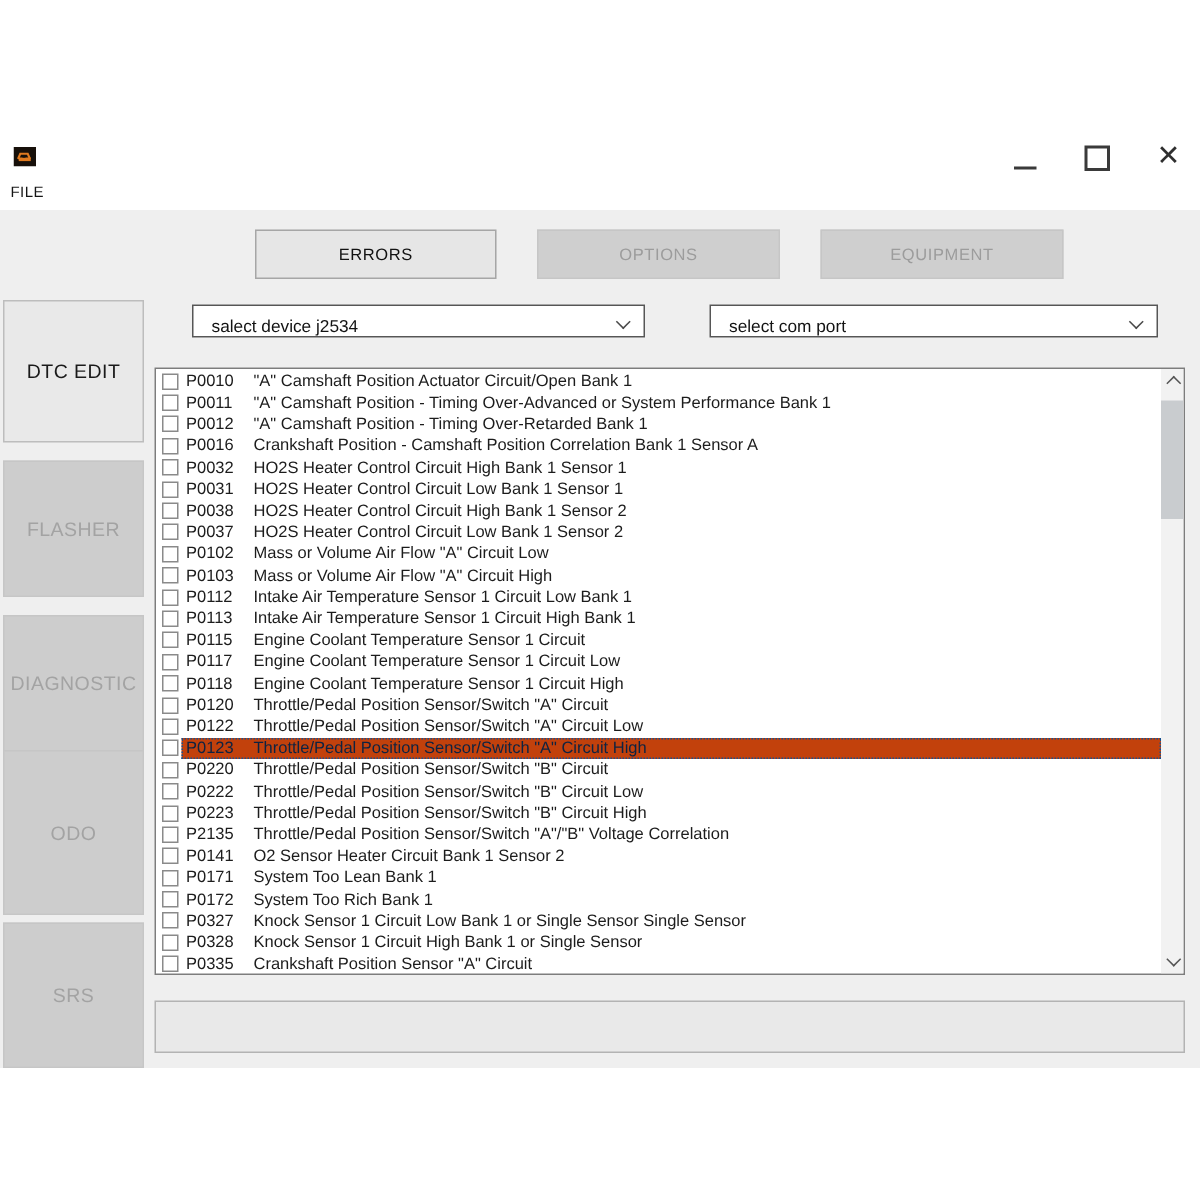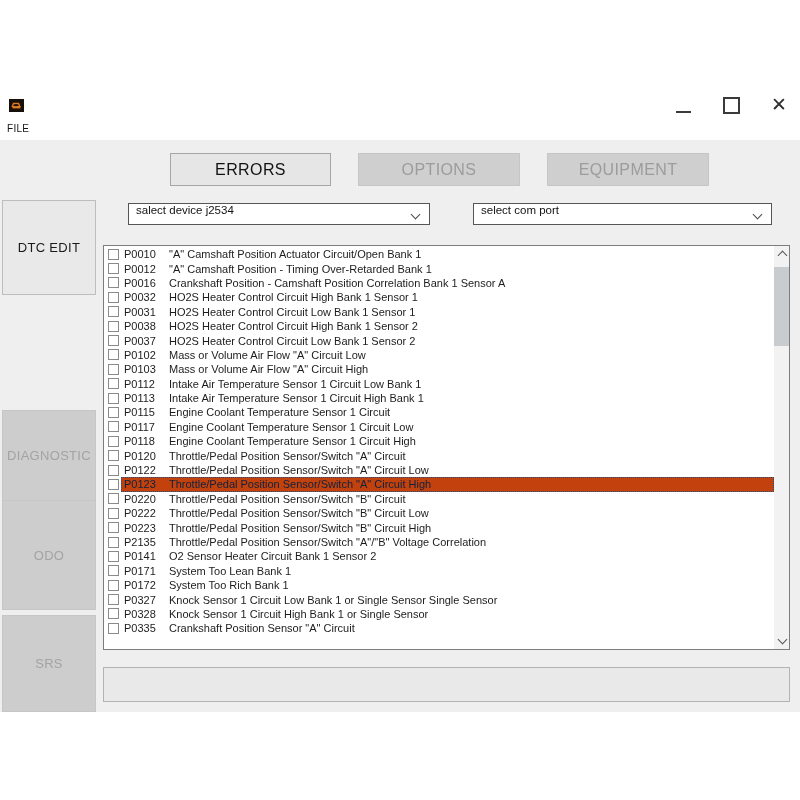--- a/index.html
+++ b/index.html
@@ -19,32 +19,32 @@
   .btn-close{
     position:absolute;left:768px;top:93px;width:22px;height:24px;
     font-size:19px;color:#2f2f2f;line-height:24px;text-align:center;
   }
   
   .panel{position:absolute;left:0;top:140px;width:800px;height:572px;background:#efefef;}
   
   .tab{
     position:absolute;top:13px;height:33px;box-sizing:border-box;
     display:flex;align-items:center;justify-content:center;
-    font-size:16px;letter-spacing:.4px;
+    font-size:11px;letter-spacing:.4px;
   }
   .tab.active{background:#e6e6e6;border:1px solid #a6a6a6;color:#121212;}
   .tab.disabled{background:#cfcfcf;border:1px solid #c6c6c6;color:#9c9c9c;}
   .tab-errors{left:170px;width:161px;}
   .tab-options{left:358px;width:162px;}
   .tab-equipment{left:547px;width:162px;}
   
   .dd{
     position:absolute;top:63px;height:22px;background:#ffffff;border:1px solid #565656;
-    box-sizing:border-box;display:flex;align-items:flex-start;font-size:11.5px;color:#121212;
-    padding-left:7px;
+    box-sizing:border-box;display:flex;align-items:flex-end;font-size:11.5px;color:#121212;
+    padding-left:12px;
   }
   .dd-device{left:128px;width:302px;}
   .dd-com{left:473px;width:299px;}
   .chev-down{
     position:absolute;right:10px;top:7px;width:6px;height:6px;
     border-right:1.6px solid #4a4a4a;border-bottom:1.6px solid #4a4a4a;
     transform:rotate(45deg);
   }
   
   .side-btn{
@@ -119,34 +119,42 @@
   <div class="dd dd-device">
     <span>salect device j2534</span>
     <span class="chev-down"></span>
   </div>
   <div class="dd dd-com">
     <span>select com port</span>
     <span class="chev-down"></span>
   </div>
 
   <div class="side-btn sb-0 active">DTC EDIT</div>
+  <div class="side-btn sb-1 disabled">FLASHER</div>
   <div class="side-btn sb-2 disabled">DIAGNOSTIC</div>
   <div class="side-btn sb-3 disabled">ODO</div>
   <div class="side-btn sb-4 disabled">SRS</div>
 
   <div class="listbox">
     <div class="rows">
   <div class="row">
     <span class="cb"></span>
     <span class="row-body">
       <span class="code">P0010</span>
       <span class="desc">"A" Camshaft Position Actuator Circuit/Open Bank 1</span>
     </span>
   </div>
 
+  <div class="row">
+    <span class="cb"></span>
+    <span class="row-body">
+      <span class="code">P0011</span>
+      <span class="desc">"A" Camshaft Position - Timing Over-Advanced or System Performance Bank 1</span>
+    </span>
+  </div>
 
   <div class="row">
     <span class="cb"></span>
     <span class="row-body">
       <span class="code">P0012</span>
       <span class="desc">"A" Camshaft Position - Timing Over-Retarded Bank 1</span>
     </span>
   </div>
 
   <div class="row">

